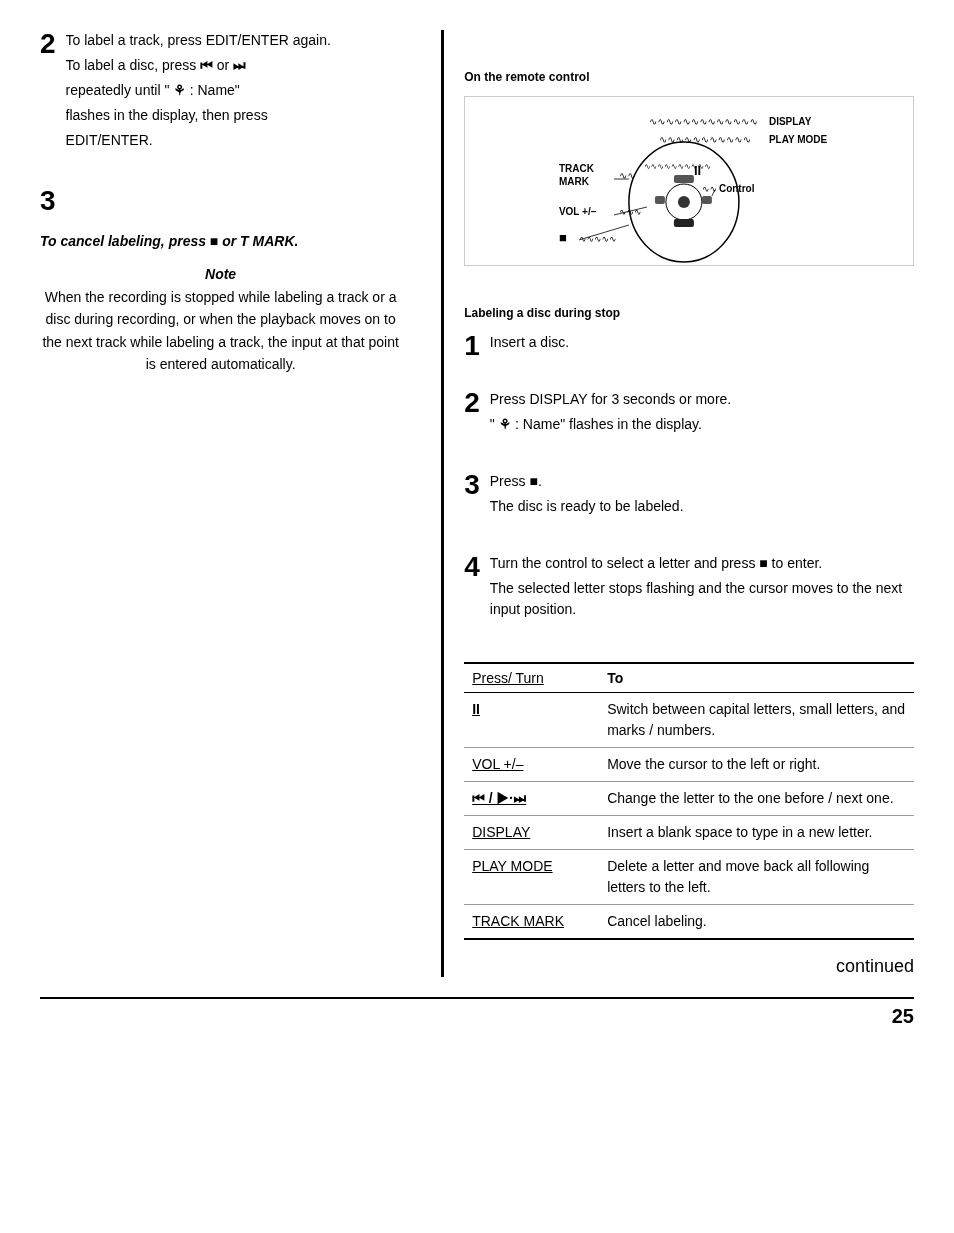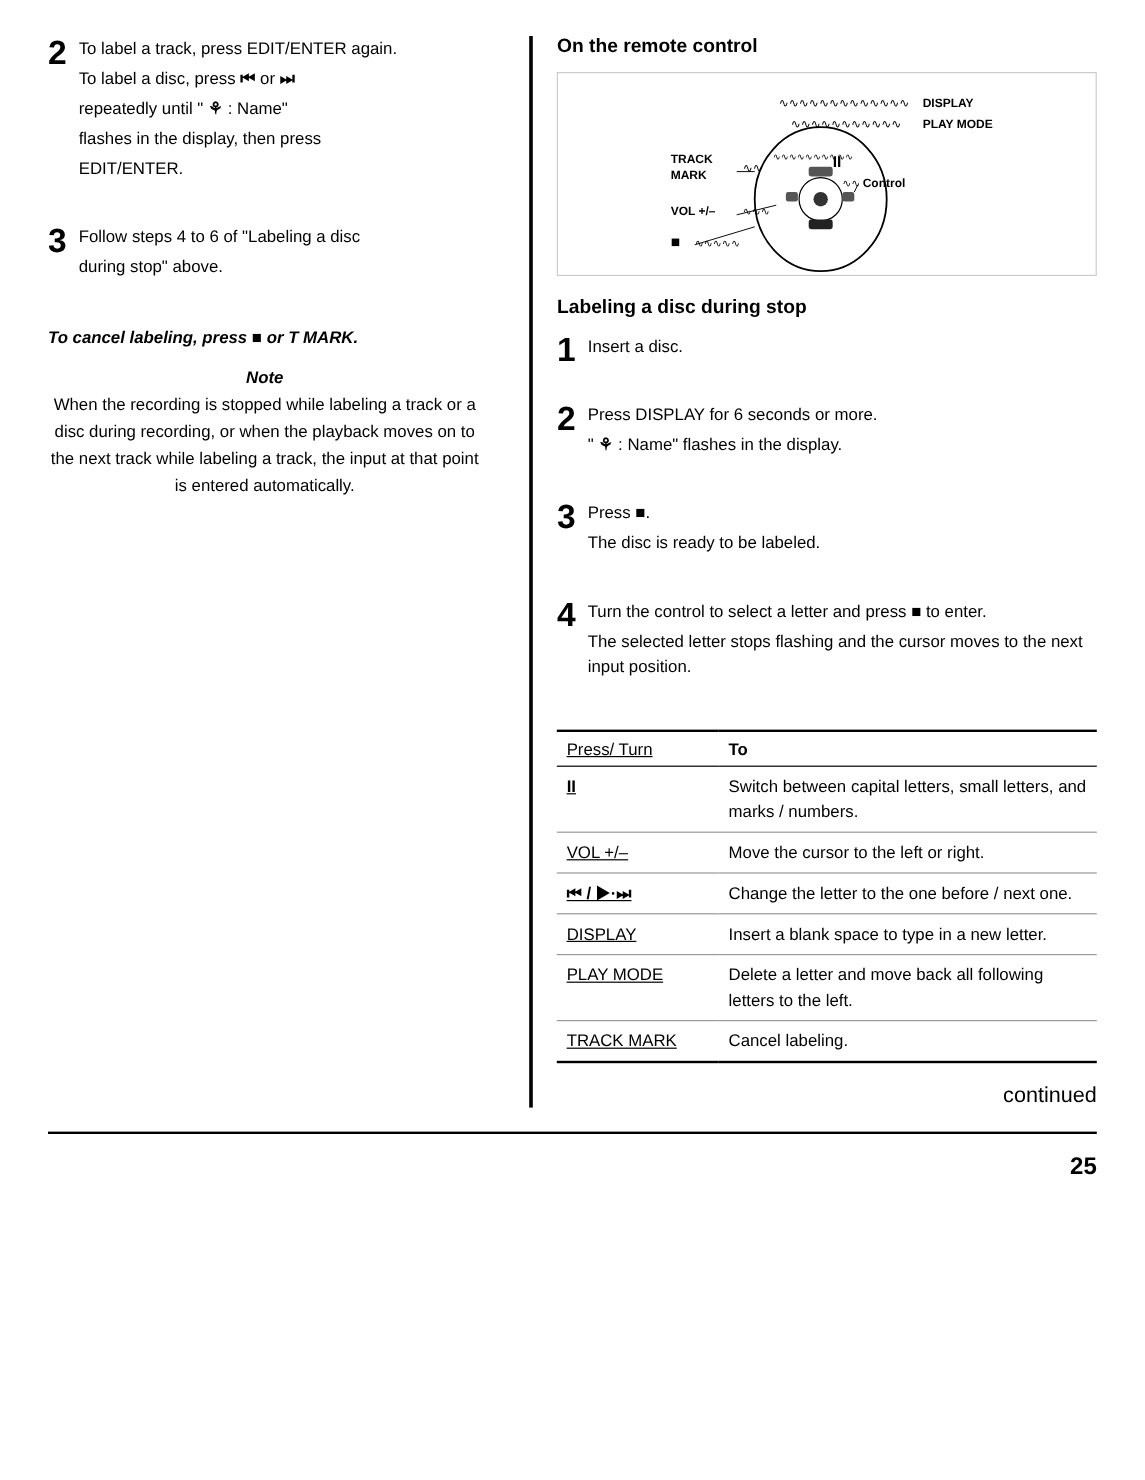--- a/index.html
+++ b/index.html
@@ -44,23 +44,24 @@
     .cancel-label {
       font-style: italic;
       font-weight: bold;
       margin: 16px 0 12px 0;
       line-height: 1.5;
     }
     .note-section { margin-top: 14px; text-align: center; }
     .note-title { font-style: italic; font-weight: bold; margin-bottom: 4px; }
     .note-text { line-height: 1.6; }
     .section-title {
-      font-size: 16px;
+      font-size: 12px;
       font-weight: bold;
       margin-bottom: 12px;
+      margin-top: 40px;
     }
     .remote-diagram {
       border: 1px solid #ccc;
       padding: 10px;
       margin-bottom: 18px;
       position: relative;
       height: 170px;
       background: #fff;
     }
     
@@ -126,24 +127,20 @@
         <p>To label a track, press EDIT/ENTER again.</p>
         <p>To label a disc, press <b>⏮</b> or <b>⏭</b></p>
         <p>repeatedly until " <b>⚘</b> : Name"</p>
         <p>flashes in the display, then press</p>
         <p>EDIT/ENTER.</p>
       </div>
     </div>
 
     <div class="labeling-step">
       <span class="step-number">3</span>
-      <div class="step-content">
-        <p>Follow steps 4 to 6 of "Labeling a disc</p>
-        <p>during stop" above.</p>
-      </div>
     </div>
 
     <p class="cancel-label">To cancel labeling, press ■ or T MARK.</p>
 
     <div class="note-section">
       <p class="note-title">Note</p>
       <p class="note-text">When the recording is stopped while labeling a track or a disc during recording, or when the playback moves on to the next track while labeling a track, the input at that point is entered automatically.</p>
     </div>
 
   </div>
@@ -204,21 +201,21 @@
       <div class="labeling-step">
         <span class="step-number">1</span>
         <div class="step-content">
           <p>Insert a disc.</p>
         </div>
       </div>
 
       <div class="labeling-step">
         <span class="step-number">2</span>
         <div class="step-content">
-          <p>Press DISPLAY for 6 seconds or more.</p>
+          <p>Press DISPLAY for 3 seconds or more.</p>
           <p>" <b>⚘</b> : Name" flashes in the display.</p>
         </div>
       </div>
 
       <div class="labeling-step">
         <span class="step-number">3</span>
         <div class="step-content">
           <p>Press ■.</p>
           <p>The disc is ready to be labeled.</p>
         </div>
@@ -270,15 +267,15 @@
       </table>
     </div>
 
     <div class="right-bottom">
       <p class="continued-line">continued</p>
     </div>
 
   </div>
 </div>
 
-<div style="text-align:right; margin-top: 20px; border-top: 2px solid #000; padding-top: 16px;">
+<div style="text-align:right; margin-top: 20px; border-top: 2px solid #000; padding-top: 6px;">
   <span class="page-number">25</span>
 </div>
 
 </body></html>

